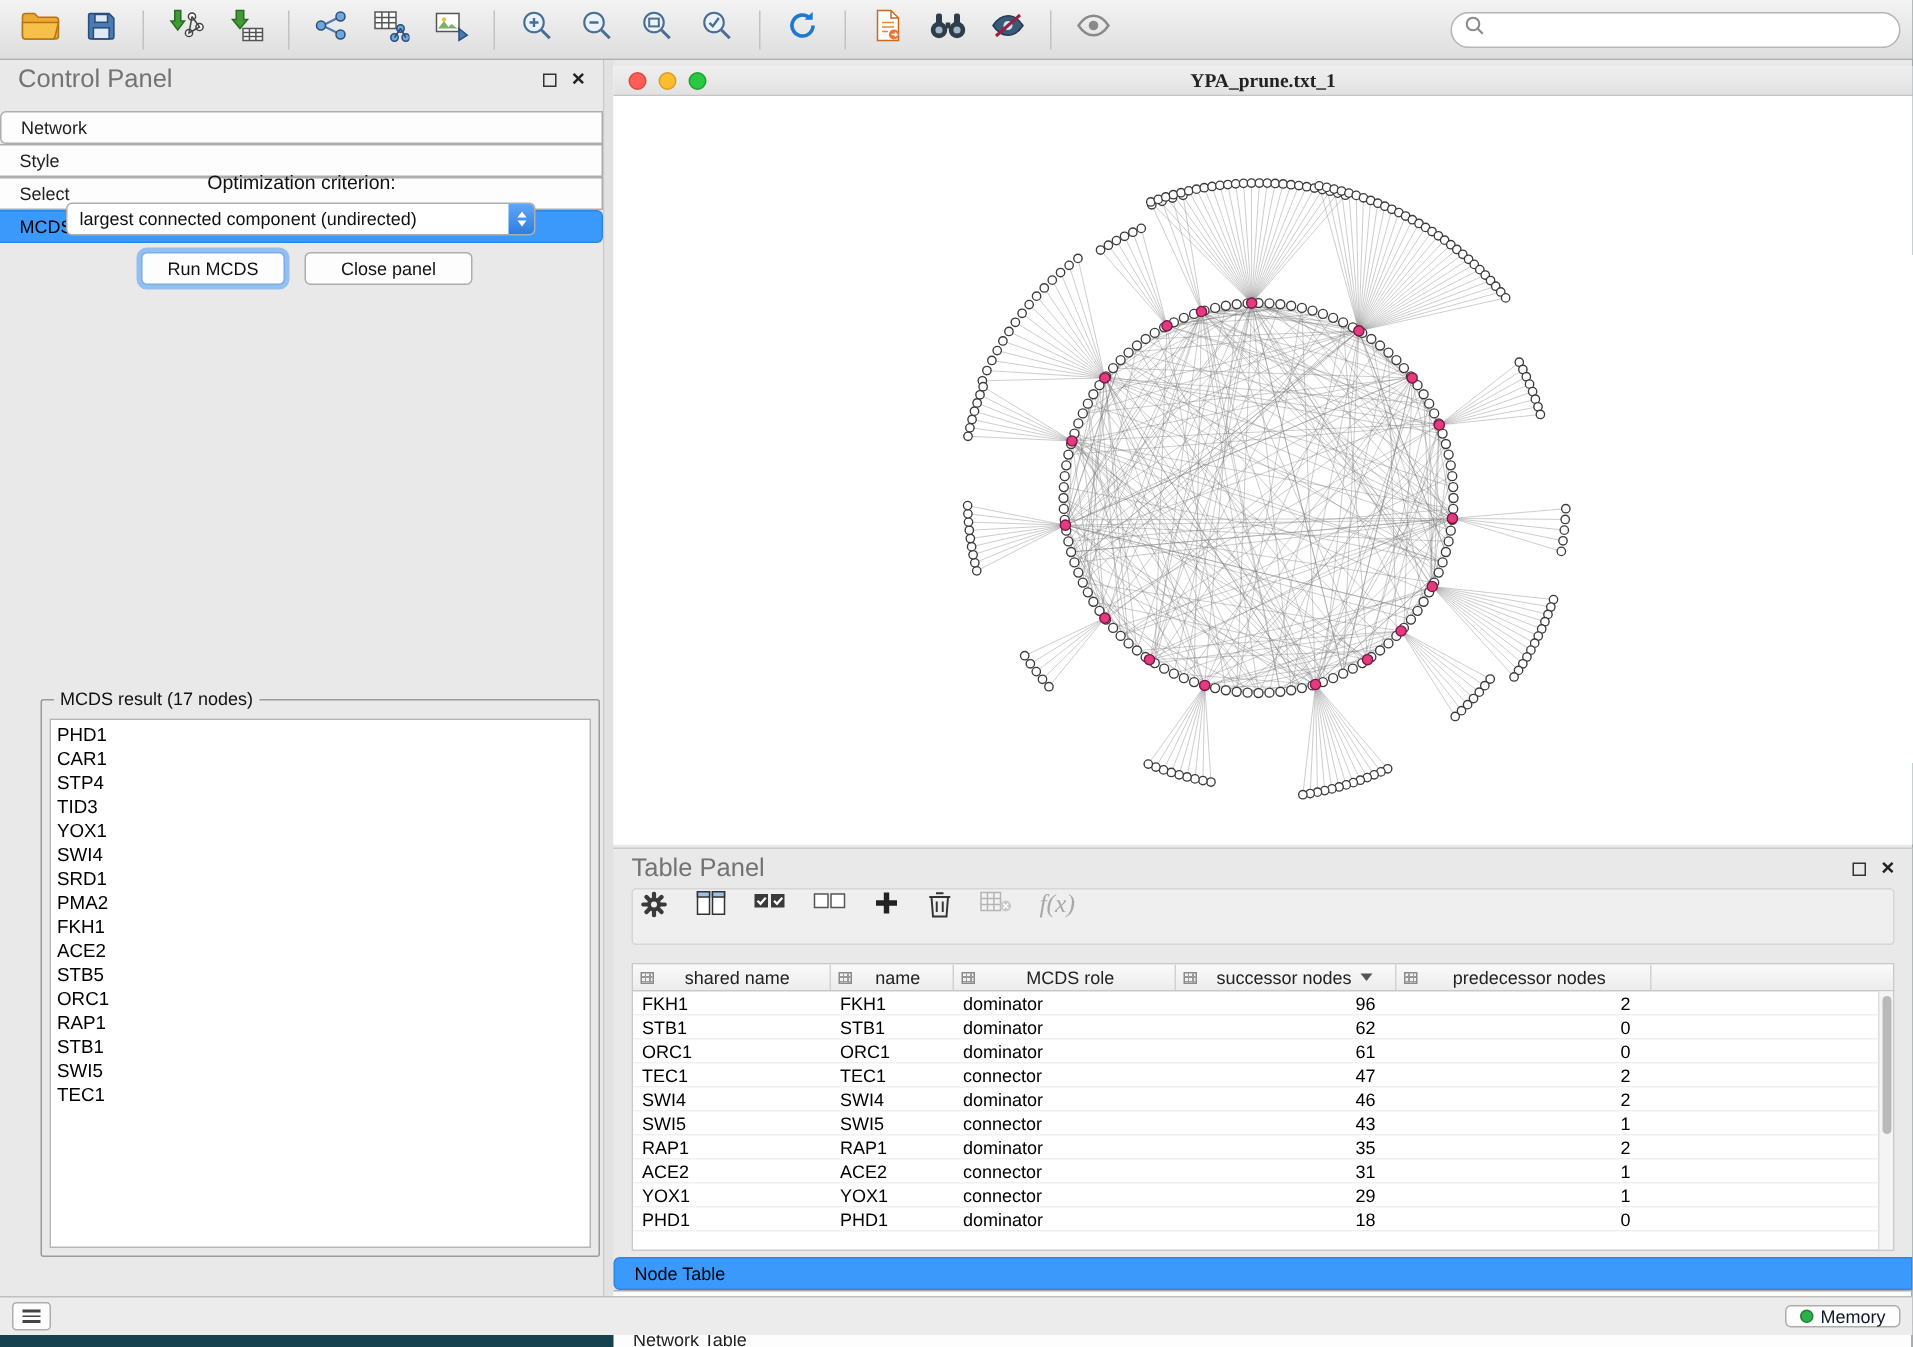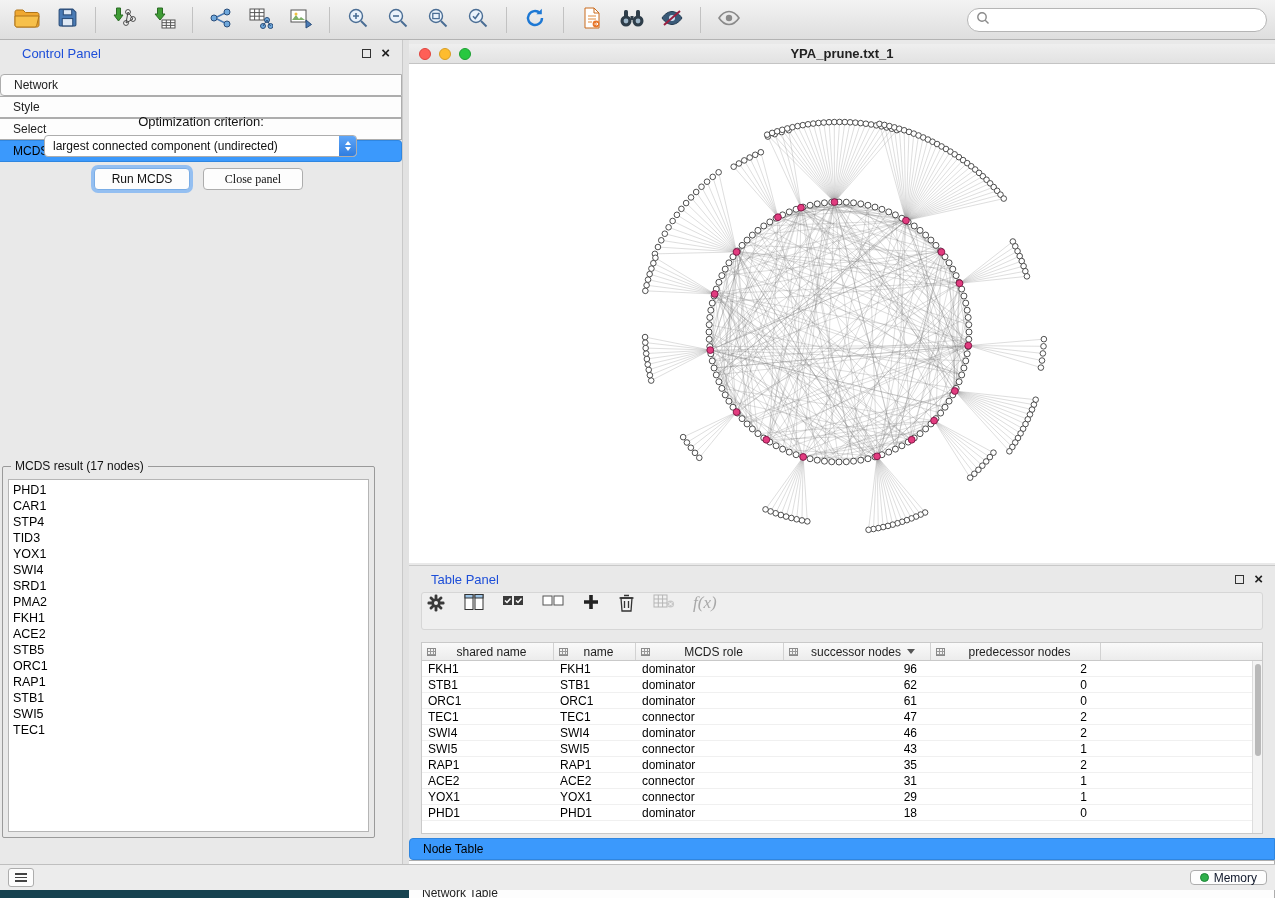--- a/index.html
+++ b/index.html
@@ -13,21 +13,21 @@
     display:flex; align-items:center; padding:0 8px; gap:2px; }
   .tbtn { width:38px; height:32px; display:flex; align-items:center; justify-content:center; border-radius:4px; }
   .tsep { width:1px; height:26px; background:#c2c2c2; margin:0 7px; }
   #search-box { margin-left:auto; width:300px; height:24px; background:#fff; border:1px solid #b5b5b5;
     border-radius:12px; display:flex; align-items:center; padding:0 8px; gap:5px; }
   #search-box input { border:none; outline:none; flex:1; font-size:12px; background:transparent; font-family:"Liberation Sans",sans-serif; }
 
   
   #control-panel { position:absolute; top:40px; left:0; width:403px; height:824px; background:#e9e9e9; border-right:1px solid #c9c9c9; }
   .panel-header { height:26px; display:flex; align-items:center; padding:0 12px; }
-  .panel-title { font-size:13px; color:#1d4ed8;margin-left:10px; }
+  .panel-title { font-size:17px; color:#737373; }
   .panel-header-icons { margin-left:auto; display:flex; gap:10px; align-items:center; }
   .float-icon { width:9px; height:9px; border:1.5px solid #333; display:inline-block; }
   .close-icon { font-size:15px; font-weight:bold; color:#222; line-height:10px; }
 
   .seg-tabs { position:absolute; top:34px; left:0; width:100%; display:flex; justify-content:center;flex-direction:column; }
   .seg { border:1px solid #adadad; border-left:none; background:#fdfdfd; padding:3px 13px; font-size:12px; color:#222; cursor:default; }
   .seg:first-child { border-left:1px solid #adadad; border-radius:4px 0 0 4px; }
   .seg:last-child { border-radius:0 4px 4px 0; }
   .seg.active { background:#3b99fc; color:#000000; border-color:#2f86e0; }
 
@@ -37,34 +37,34 @@
     border:1px solid #adadad; border-radius:4px; display:flex; align-items:center; font-size:12px; color:#111; }
   #criterion-dropdown .dd-text { flex:1; padding:0 8px; white-space:nowrap; overflow:hidden; }
   .dd-cap { width:17px; height:20px; border-radius:0 3px 3px 0; background:linear-gradient(#5fa6f8,#2f7de0);
     display:flex; flex-direction:column; align-items:center; justify-content:center; gap:2px; }
   .arr-up { width:0; height:0; border-left:3.5px solid transparent; border-right:3.5px solid transparent; border-bottom:4px solid #fff; }
   .arr-dn { width:0; height:0; border-left:3.5px solid transparent; border-right:3.5px solid transparent; border-top:4px solid #fff; }
 
   .cp-btn { position:absolute; top:128px; height:22px; background:#fdfdfd; border:1px solid #adadad; border-radius:4px;
     font-size:12px; color:#111; font-family:"Liberation Sans",sans-serif; }
   #run-mcds { left:94px; width:96px; border-color:#7aade6; box-shadow:0 0 0 3px rgba(64,150,250,.5); }
-  #close-panel { left:203px; width:100px;font-family:Liberation Serif, serif; }
-
-  #result-box { position:absolute; top:426px; left:2px; width:373px; height:372px; border:1px solid #9a9a9a; border-radius:2px; }
+  #close-panel { left:203px; width:112px; }
+
+  #result-box { position:absolute; top:426px; left:27px; width:373px; height:372px; border:1px solid #9a9a9a; border-radius:2px; }
   #result-legend { position:absolute; top:-8px; left:8px; background:#e9e9e9; padding:0 4px; font-size:12px; color:#111; }
   #result-list { position:absolute; top:12px; left:5px; right:5px; bottom:5px; background:#fff; border:1px solid #b5b5b5; overflow:hidden; padding:2px 4px; }
   .result-item { font-size:12.5px; line-height:16px; color:#000; }
 
   
   #splitter { position:absolute; top:40px; left:403px; width:6px; height:824px; background:#e2e2e2; }
 
   
   #network-window { position:absolute; top:44px; left:409px; width:866px; height:519px; background:#fff; }
   #net-titlebar { height:20px; background:linear-gradient(#efefef,#e2e2e2); border-bottom:1px solid #c4c4c4;
-    display:flex; align-items:center; position:relative; }
+    display:flex; align-items:center; position:relative;font-family:Liberation Serif, serif; }
   .traffic { display:flex; gap:8px; margin-left:10px; }
   .tl { width:12px; height:12px; border-radius:50%; }
   .tl.red { background:#ff5f57; border:1px solid #e0443e; }
   .tl.yellow { background:#febc2e; border:1px solid #d89e24; }
   .tl.green { background:#28c840; border:1px solid #1d9f32; }
   #net-title { position:absolute; left:0; width:100%; text-align:center; font-size:13px; font-weight:bold; color:#222; }
   #net-canvas { width:866px; height:499px; background:#fff; }
 
   
   #table-panel { position:absolute; top:565px; left:409px; width:866px; height:299px; background:#e9e9e9; border-top:1px solid #c9c9c9; }

